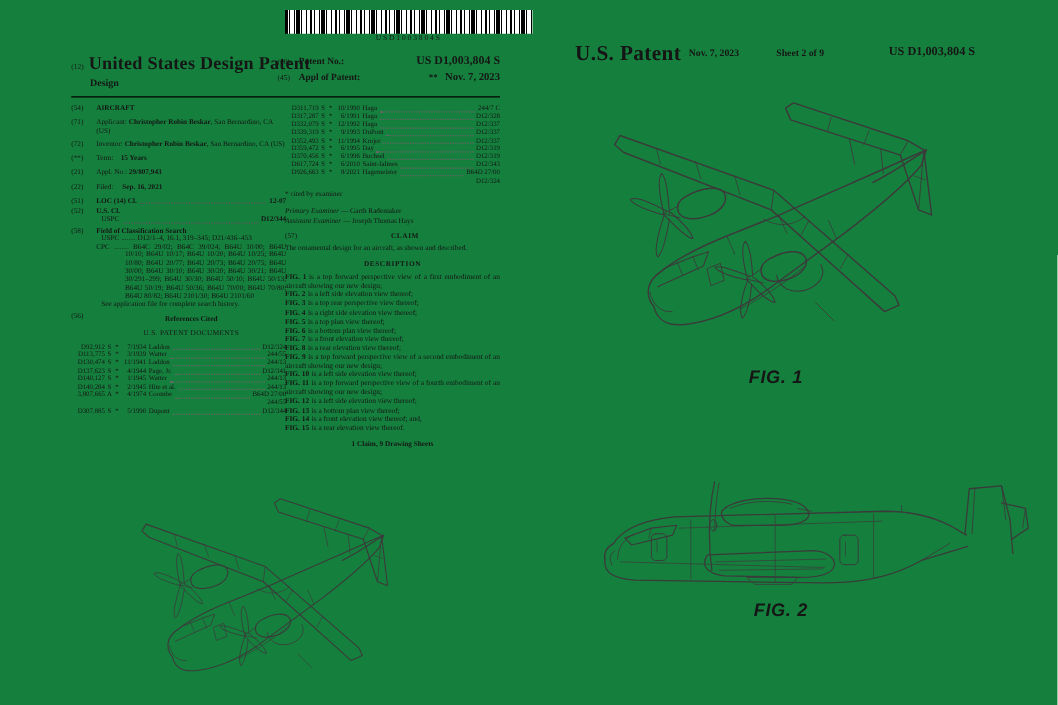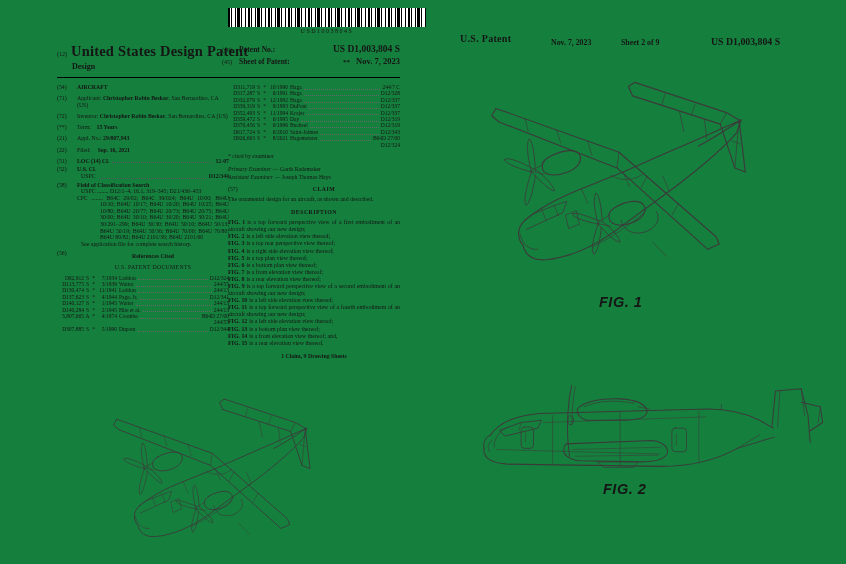--- a/index.html
+++ b/index.html
@@ -52,21 +52,21 @@
   .claimrow{display:flex;margin:6px 0 3px;}
   .claimrow .t{flex:1;text-align:center;font-weight:bold;letter-spacing:0.5px;}
   .just{text-align:justify;}
   .desc-title{font-weight:bold;text-align:center;margin:6px 0 4px;letter-spacing:0.5px;}
   .desc-line{text-align:justify;line-height:7.1px;font-size:5.9px;}
   .desc-line b{margin-right:2px;}
   .sheets-note{font-weight:bold;text-align:center;margin-top:6px;}
   
   .front-draw{position:absolute;left:62px;top:374px;}
   
-  .shead-title{position:absolute;left:460px;top:33px;font-size:10px;font-weight:bold;letter-spacing:0.3px;}
+  .shead-title{position:absolute;left:460px;top:33px;font-size:17px;font-weight:bold;letter-spacing:0.3px;}
   .shead-date{position:absolute;left:551px;top:38px;font-size:7.8px;font-weight:bold;}
   .shead-sheet{position:absolute;left:621px;top:38px;font-size:7.8px;font-weight:bold;}
   .shead-pn{position:absolute;left:711px;top:36px;font-size:9.8px;font-weight:bold;}
   .fig1-svg{position:absolute;left:444px;top:50px;}
   .fig2-svg{position:absolute;left:452px;top:382px;}
   .figlabel{position:absolute;font-family:"Liberation Sans",sans-serif;
             font-weight:bold;font-style:italic;font-size:14.5px;letter-spacing:0.5px;}
   .fig1-label{left:599px;top:294px;}
   .fig2-label{left:603px;top:481px;}
 </style>
@@ -88,21 +88,21 @@
     <div class="surname">Design</div>
     <div class="pmeta">
       <div class="row">
         <span class="kcode">(10)</span>
         <span class="lbl">Patent No.:</span>
         <span class="sp"></span>
         <span class="pn">US D1,003,804 S</span>
       </div>
       <div class="row">
         <span class="kcode">(45)</span>
-        <span class="lbl">Sheet of Patent:</span>
+        <span class="lbl">Appl of Patent:</span>
         <span class="sp"></span>
         <span class="note">**</span>
         <span class="dt">Nov. 7, 2023</span>
       </div>
     </div>
   </div>
   <div class="rule"></div>
 
   <div class="colL">
     <div class="frow">

